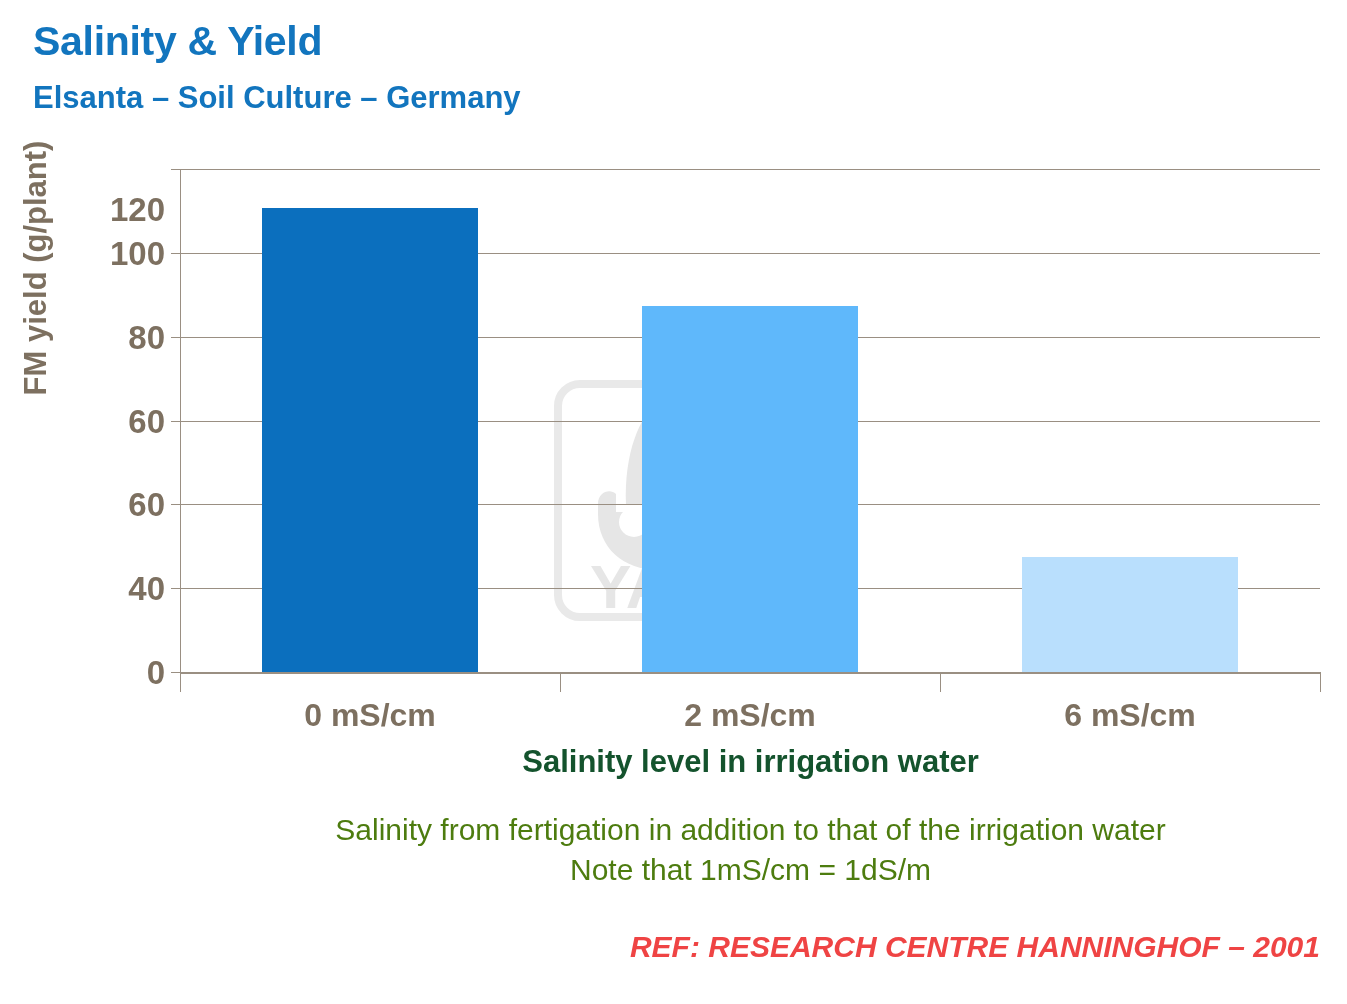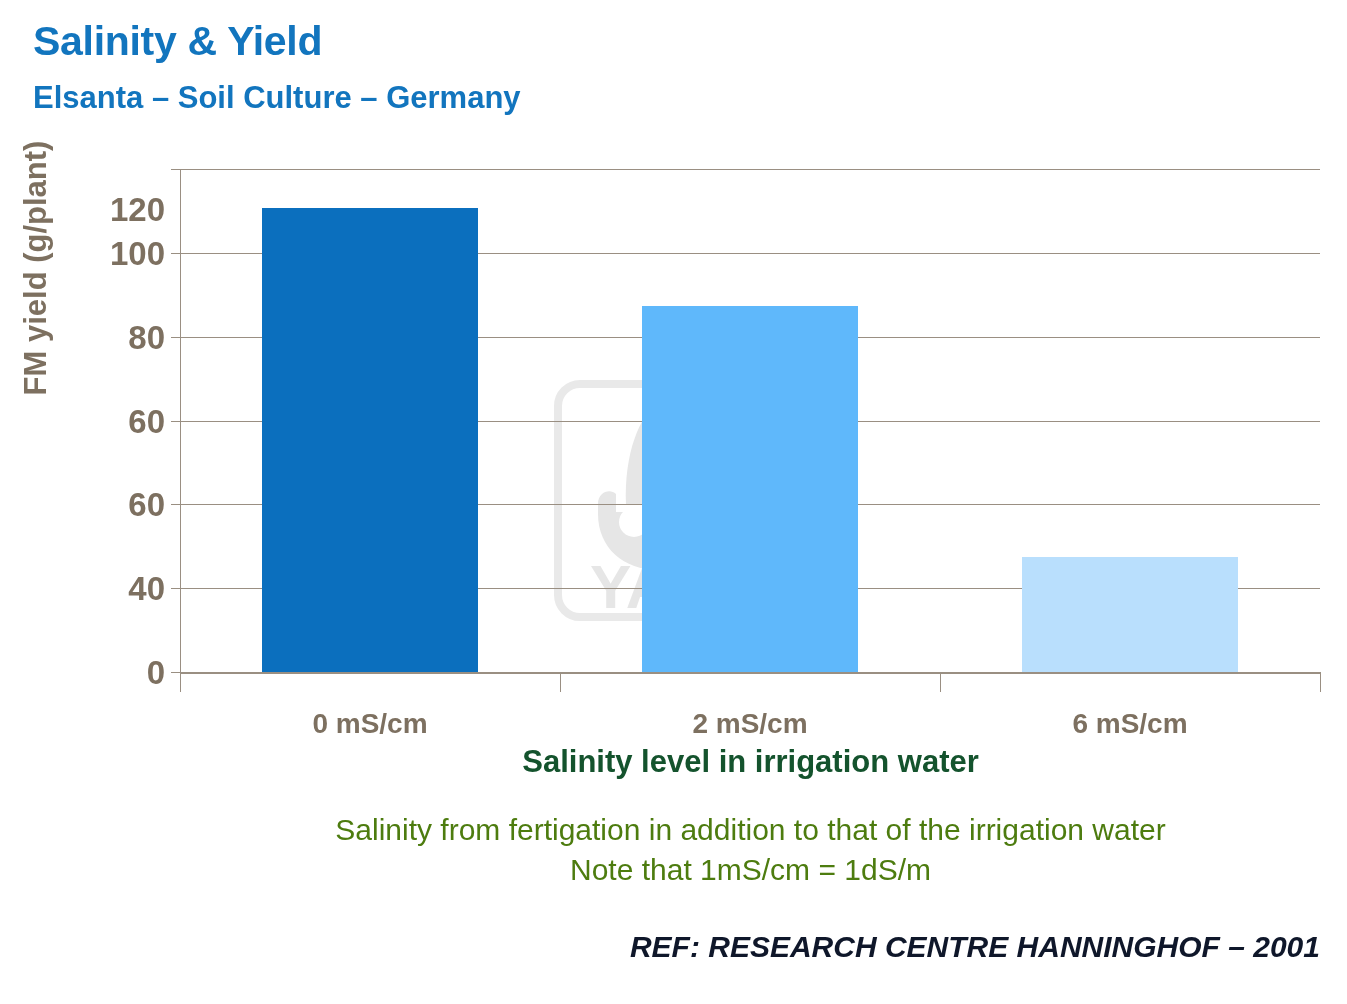--- a/index.html
+++ b/index.html
@@ -119,22 +119,22 @@
   
   #x-tick-labels {
     position: absolute;
     left: 180px;
     top: 692px;
     width: 1141px;
     height: 50px;
   }
   .x-tick-label {
     position: absolute;
-    top: 16px;
-    font-size: 28px;
+    top: 5px;
+    font-size: 32px;
     font-weight: bold;
     color: #7d7060;
     text-align: left;
     white-space: nowrap;
     transform: translateX(-50%);
   }
   .x-divider {
     position: absolute;
     top: 672px;
     width: 1px;
@@ -164,21 +164,21 @@
     color: #4d7c0f;
     line-height: 1.33;
   }
   #reference {
     position: absolute;
     right: 27px;
     top: 930px;
     font-size: 30px;
     font-weight: bold;
     font-style: italic;
-    color: #0f172a;
+    color: #ef4444;
     white-space: nowrap;
   }
 
   
   #watermark {
     position: absolute;
     left: 554px;
     top: 380px;
     width: 242px;
     height: 241px;

